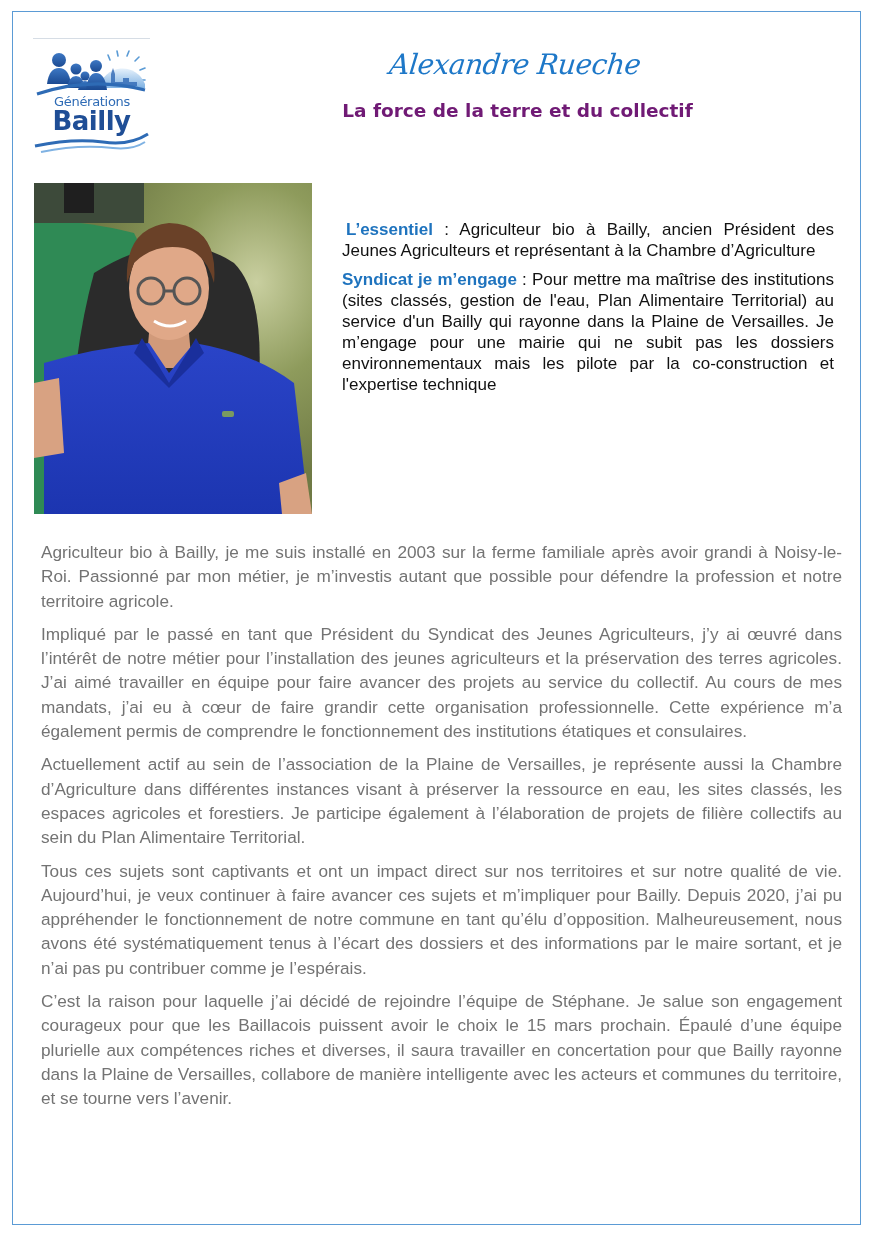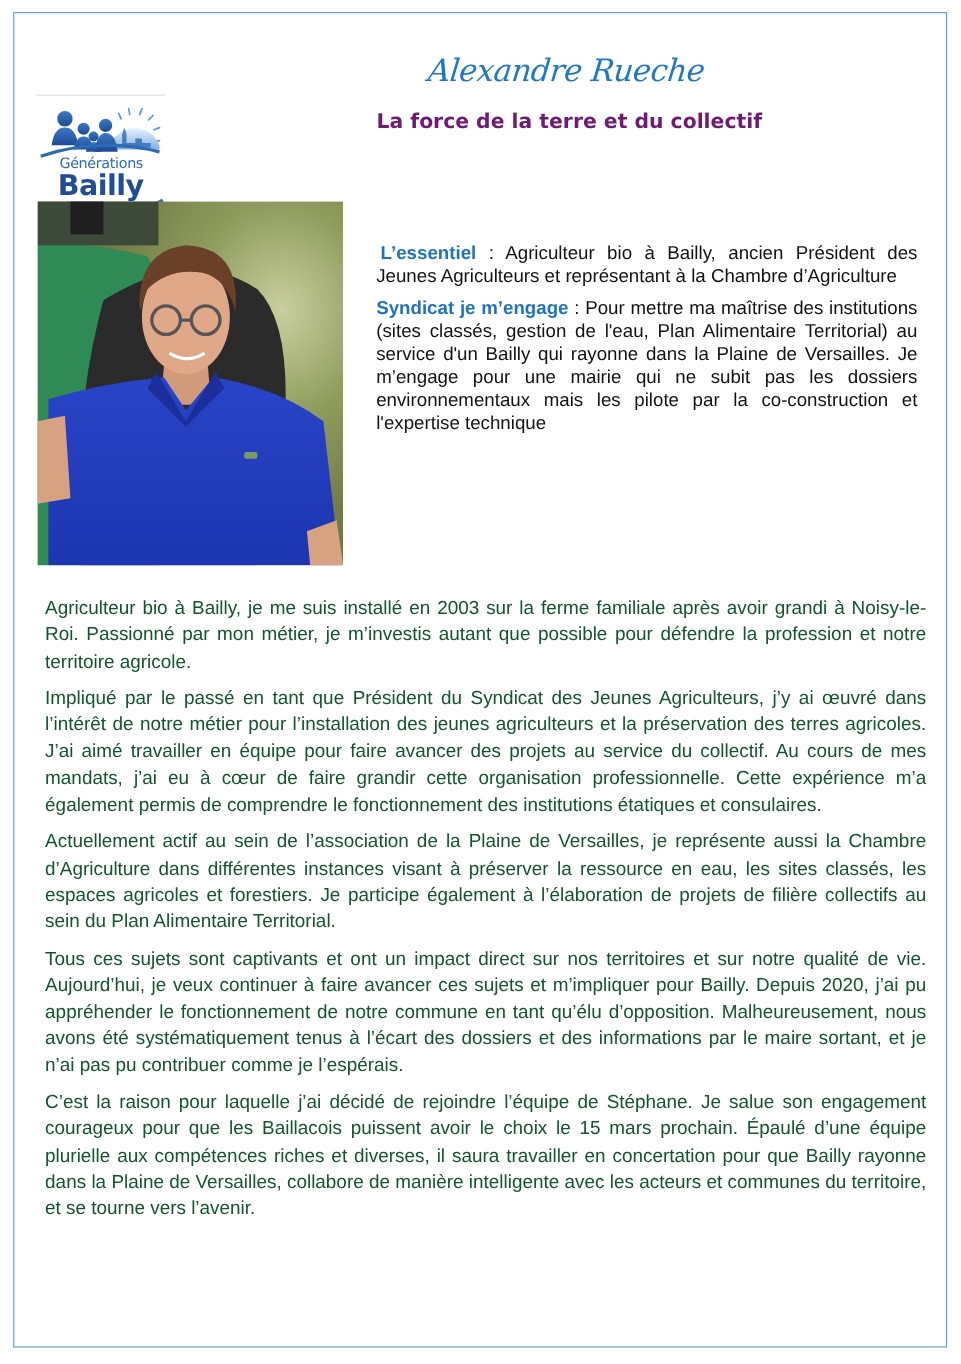--- a/index.html
+++ b/index.html
@@ -2,21 +2,21 @@
 <html><head>
 <meta charset="utf-8">
 <style>
   html, body { margin:0; padding:0; background:#ffffff; }
   body { width:874px; height:1240px; position:relative; overflow:hidden;
          font-family:"DejaVu Sans", sans-serif; color:#111; }
   .frame { position:absolute; left:12px; top:11px; width:849px; height:1214px;
            border:1.5px solid #5b9bd5; box-sizing:border-box; }
 
   
-  .logo { position:absolute; left:33px; top:38px; width:117px; height:118px;margin-top:48px; }
+  .logo { position:absolute; left:33px; top:38px; width:117px; height:118px; }
   .logo .topline { position:absolute; left:0; top:0; width:117px; height:1px; background:#d6dde5; }
   .logo svg { position:absolute; left:0; top:0; }
   .logo-word1 { position:absolute; left:4px; top:56px; width:110px; text-align:center;
                 font-family:"DejaVu Sans", sans-serif; font-size:13px; color:#2e6bb5; letter-spacing:-0.3px; }
   .logo-word2 { position:absolute; left:0; top:68px; width:117px; text-align:center;
                 font-family:"DejaVu Sans", sans-serif; font-weight:bold; font-size:26px; color:#1f4e96; letter-spacing:-0.5px; }
 
   
   .name { position:absolute; left:330px; top:48px; width:370px; text-align:center;
           font-family:"DejaVu Serif", serif; font-style:italic; font-size:28px; color:#1e78c8;
@@ -29,21 +29,21 @@
 
   
   .intro { position:absolute; left:342px; top:219px; width:492px;
            font-family:"Liberation Sans", sans-serif; font-size:17px; line-height:21px; color:#111; }
   .intro p { margin:0 0 8px 0; text-align:justify; }
   .intro .label { color:#1e73be; font-weight:bold; }
   .intro p.first { text-indent:4px; }
 
   
   .body { position:absolute; left:41px; top:540px; width:801px;
-          font-family:"Liberation Sans", sans-serif; font-size:17.2px; line-height:24.3px; color:#14532d; }
+          font-family:"Liberation Sans", sans-serif; font-size:17.2px; line-height:24.3px; color:#737373; }
   .body p { margin:0 0 9px 0; text-align:justify; }
   .body p.last { line-height:31px; }
 </style>
 </head>
 <body>
 
 <div class="frame"></div>
 
 <div class="logo">
   <div class="topline"></div>

